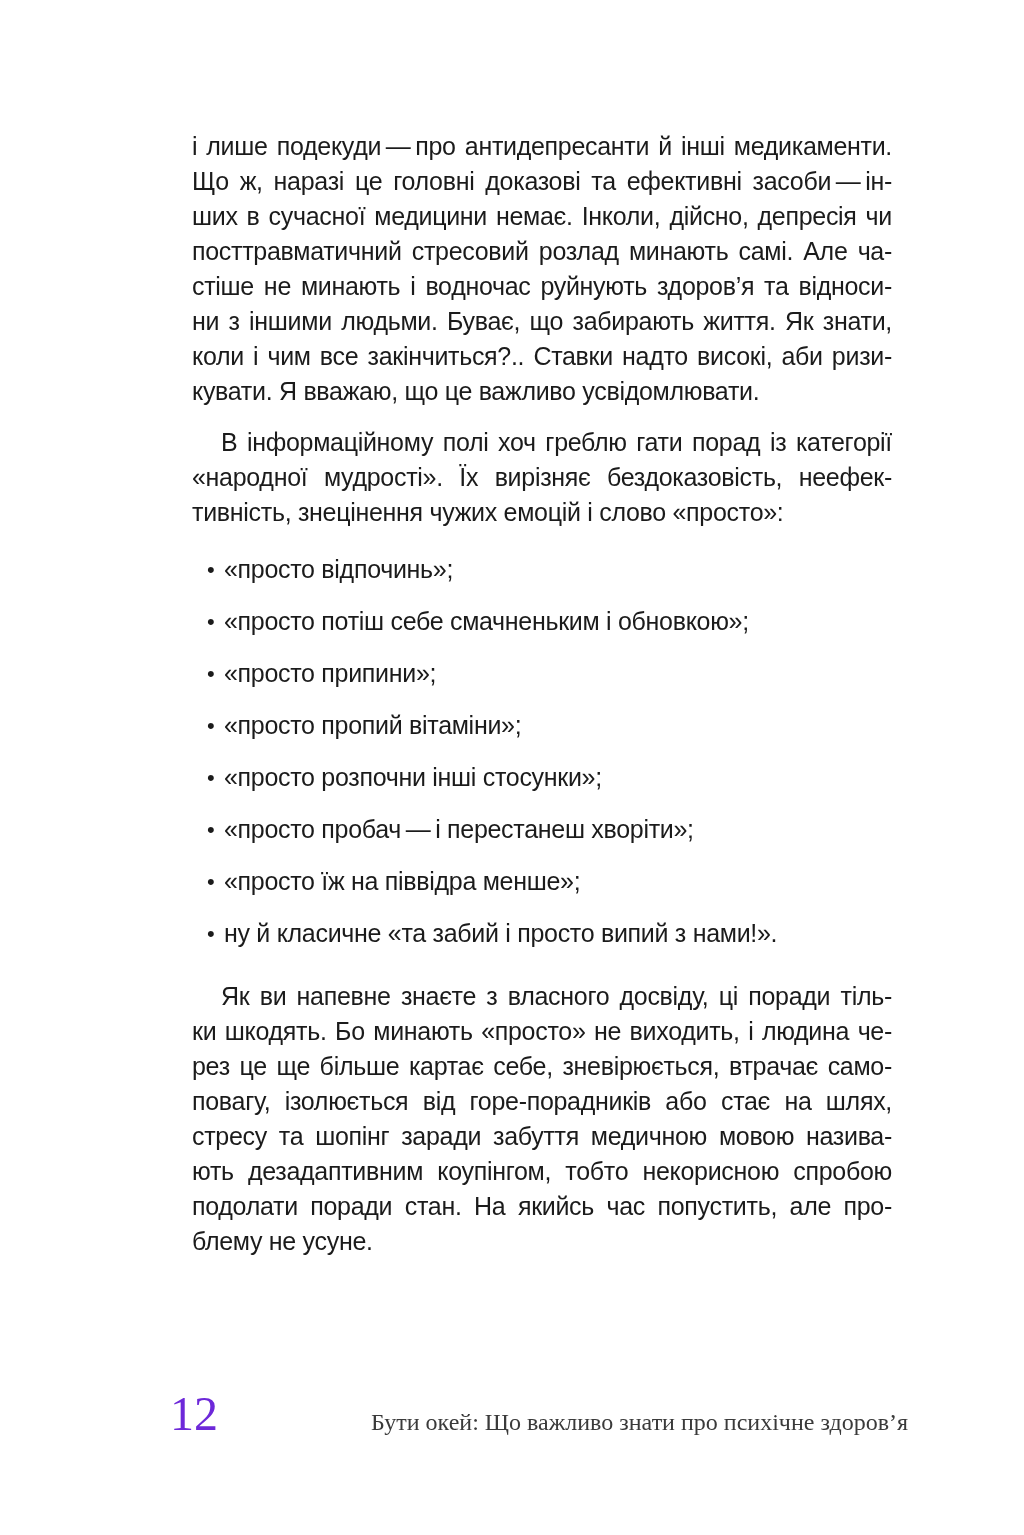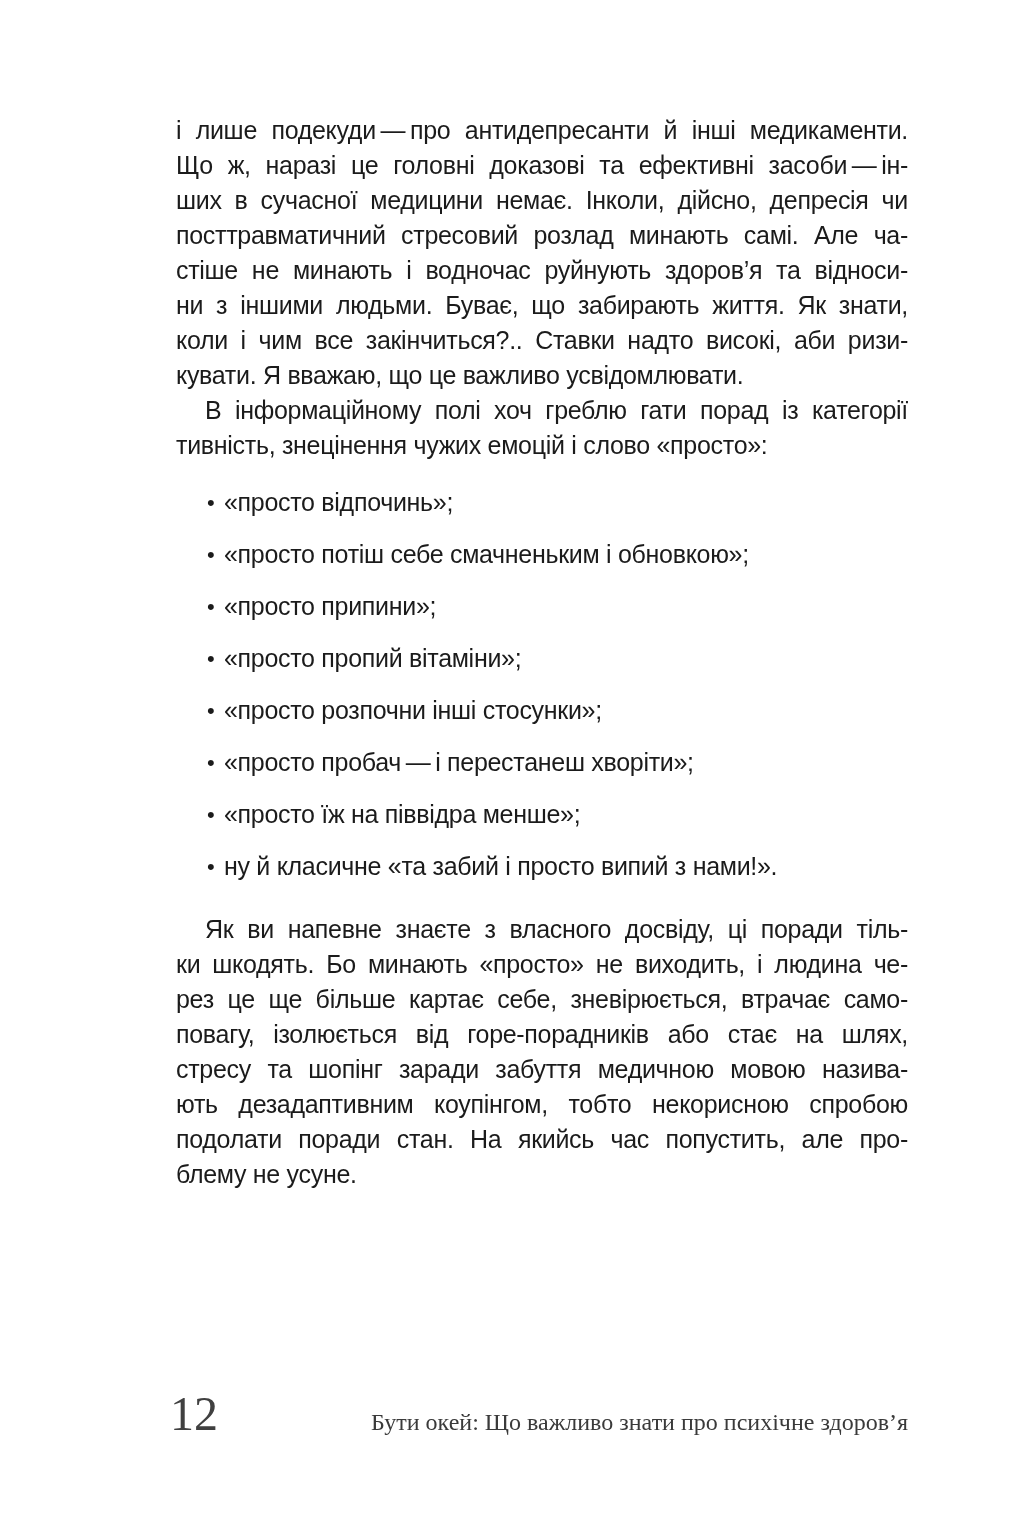--- a/index.html
+++ b/index.html
@@ -15,21 +15,21 @@
   .text-column {
     position: absolute;
     left: 176px;
     top: 113px;
     width: 732px;
     color: #1b1b1b;
     font-size: 25px;
     letter-spacing: -0.3px;
     line-height: 35px;
   }
-  .paragraph { margin: 0; }
+  .paragraph { margin: 16px; }
   .line { line-height: 35px; white-space: nowrap; }
   .line.jline {
     text-align: justify;
     text-align-last: justify;
     white-space: normal;
   }
   .line.indent { text-indent: 29px; }
   .bullet-list {
     margin-top: 22px;
     margin-bottom: 28px;
@@ -54,21 +54,21 @@
     right: 116px;
     top: 1390px;
     display: flex;
     align-items: baseline;
     justify-content: space-between;
     font-family: "Liberation Serif", serif;
   }
   .page-number {
     font-size: 48px;
     line-height: 1;
-    color: #404040;
+    color: #6d28d9;
     margin-left: -6px;
   }
   .running-title {
     font-size: 24px;
     line-height: 1;
     color: #3a3a3a;
     margin-left: 32px;
   }
 </style>
 </head>
@@ -81,20 +81,21 @@
         <div class="line jline">Що ж, наразі це головні доказові та ефективні засоби — ін-</div>
         <div class="line jline">ших в сучасної медицини немає. Інколи, дійсно, депресія чи</div>
         <div class="line jline">посттравматичний стресовий розлад минають самі. Але ча-</div>
         <div class="line jline">стіше не минають і водночас руйнують здоров’я та відноси-</div>
         <div class="line jline">ни з іншими людьми. Буває, що забирають життя. Як знати,</div>
         <div class="line jline">коли і чим все закінчиться?.. Ставки надто високі, аби ризи-</div>
         <div class="line">кувати. Я вважаю, що це важливо усвідомлювати.</div>
       </div>
       <div class="paragraph">
         <div class="line jline indent">В інформаційному полі хоч греблю гати порад із категорії</div>
+        <div class="line jline">«народної мудрості». Їх вирізняє бездоказовість, неефек-</div>
         <div class="line">тивність, знецінення чужих емоцій і слово «просто»:</div>
       </div>
       <div class="bullet-list">
         <div class="list-item"><span class="bullet">•</span><span>«просто відпочинь»;</span></div>
         <div class="list-item"><span class="bullet">•</span><span>«просто потіш себе смачненьким і обновкою»;</span></div>
         <div class="list-item"><span class="bullet">•</span><span>«просто припини»;</span></div>
         <div class="list-item"><span class="bullet">•</span><span>«просто пропий вітаміни»;</span></div>
         <div class="list-item"><span class="bullet">•</span><span>«просто розпочни інші стосунки»;</span></div>
         <div class="list-item"><span class="bullet">•</span><span>«просто пробач — і перестанеш хворіти»;</span></div>
         <div class="list-item"><span class="bullet">•</span><span>«просто їж на піввідра менше»;</span></div>

